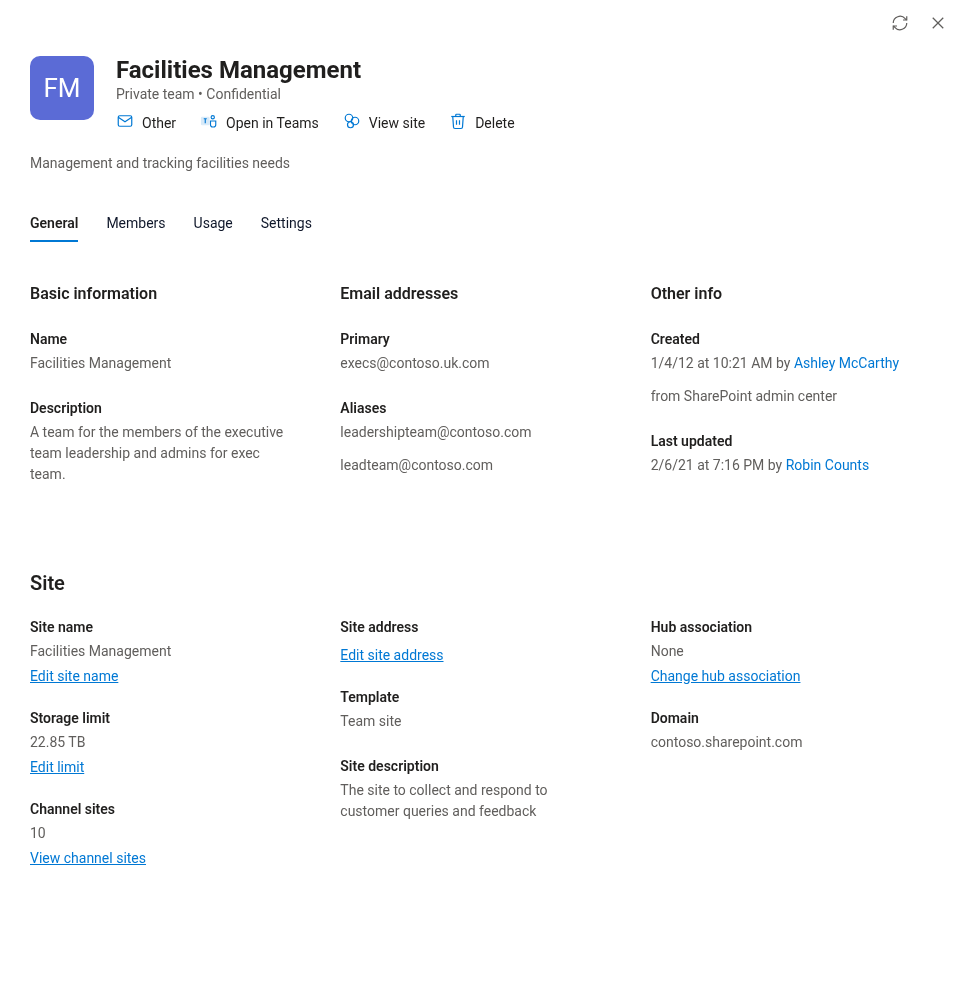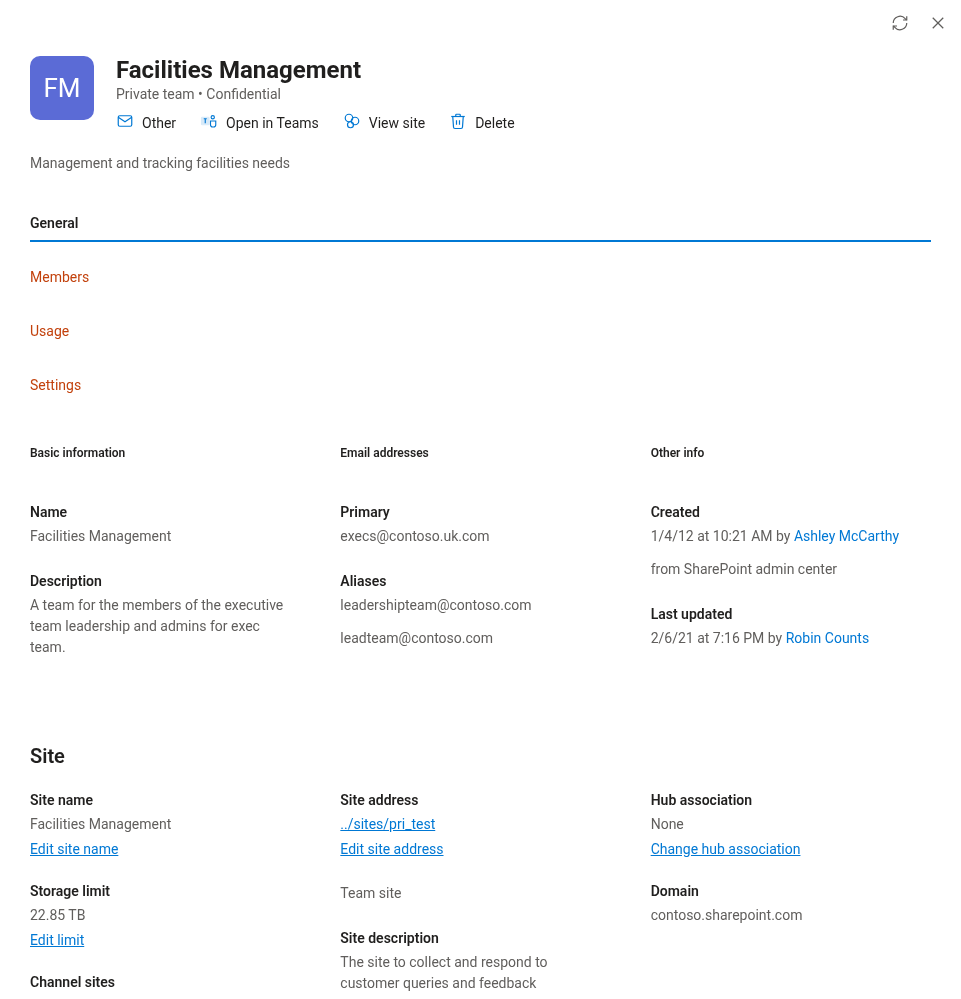--- a/index.html
+++ b/index.html
@@ -59,26 +59,25 @@
   .desc-text {
     margin-top: 22px;
     color: #605e5c;
     font-size: 14px;
   }
   .tabs {
     display: flex;
     gap: 28px;
     margin-top: 44px;
     border-bottom: 1px solid transparent;
-    flex-direction: column;
   }
   .tab {
     padding: 0 0 10px 0;
     font-size: 14px;
-    color: #c2410c;
+    color: #0f172a;
     cursor: pointer;
     position: relative;
   }
   .tab.active {
     color: #201f1e;
     font-weight: 600;
   }
   .tab.active::after {
     content: "";
     position: absolute;
@@ -86,24 +85,24 @@
     height: 2px;
     background: #0078d4;
   }
   .columns {
     display: grid;
     grid-template-columns: 1fr 1fr 1fr;
     gap: 30px;
     margin-top: 42px;
   }
   .col-head {
-    font-size: 12px;
+    font-size: 16px;
     font-weight: 600;
     color: #201f1e;
-    margin: 0 0 44px 0;
+    margin: 0 0 28px 0;
   }
   .field { margin-bottom: 26px; }
   .field-label {
     font-size: 14px;
     font-weight: 600;
     color: #201f1e;
     margin-bottom: 6px;
   }
   .field-value {
     font-size: 14px;
@@ -282,24 +281,24 @@
       <div class="field">
         <div class="field-label">Channel sites</div>
         <div class="field-value">10</div>
         <span class="edit-link">View channel sites</span>
       </div>
     </div>
 
     <div>
       <div class="field">
         <div class="field-label">Site address</div>
-        <div class="field-value"><span class="link">../sites/pri_test</span></div>
         <span class="edit-link">Edit site address</span>
       </div>
       <div class="field">
+        <div class="field-label">Template</div>
         <div class="field-value">Team site</div>
       </div>
       <div class="field">
         <div class="field-label">Site description</div>
         <div class="field-value" style="max-width:260px">The site to collect and respond to customer queries and feedback</div>
       </div>
     </div>
 
     <div>
       <div class="field">

